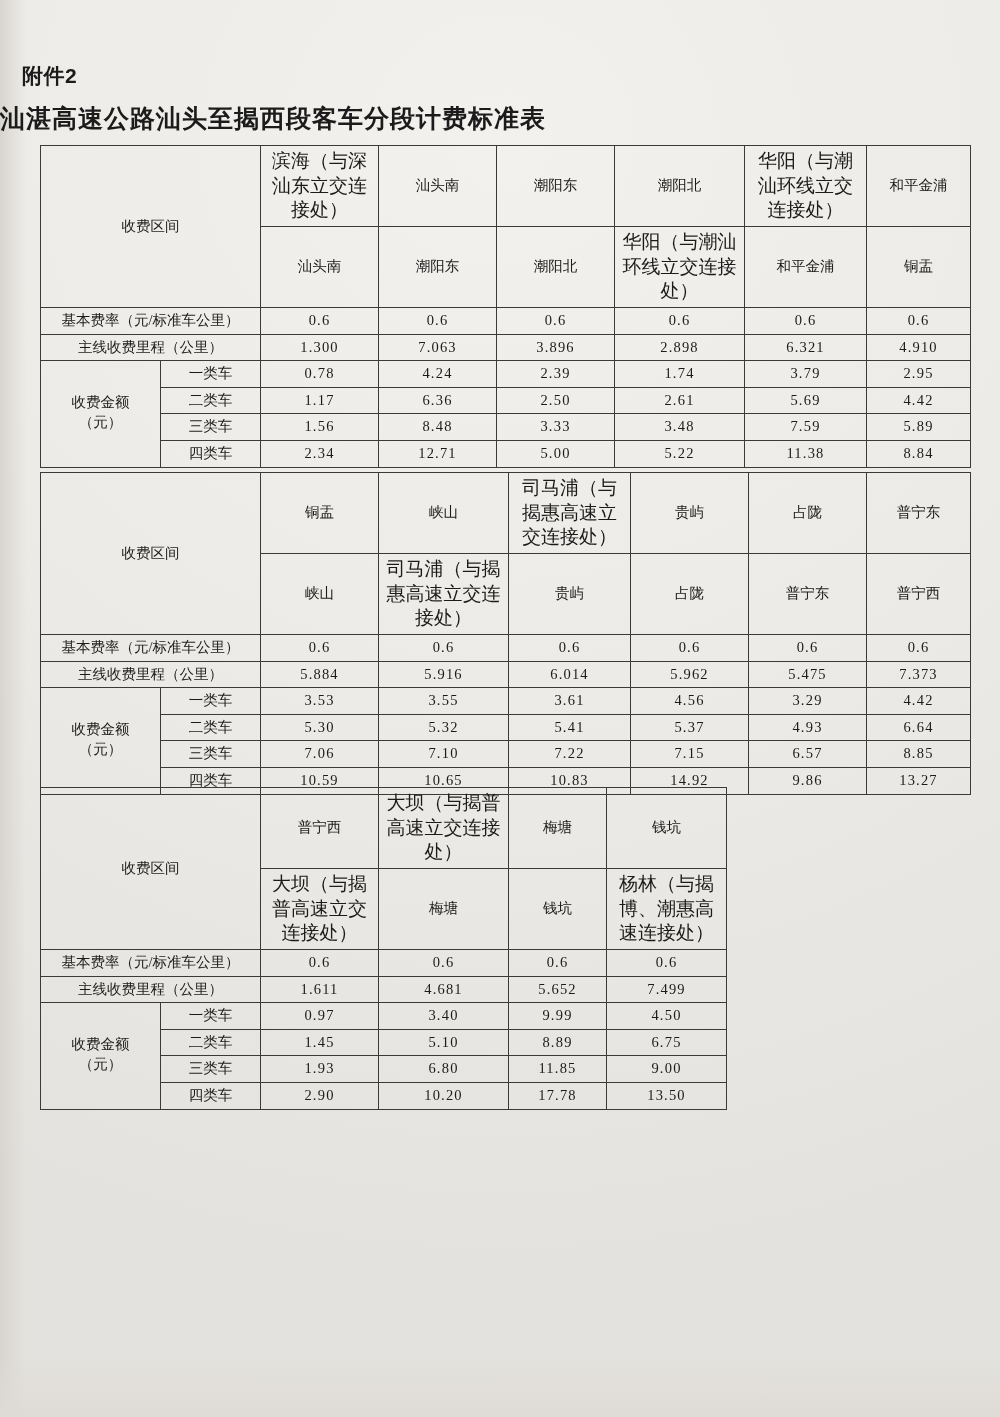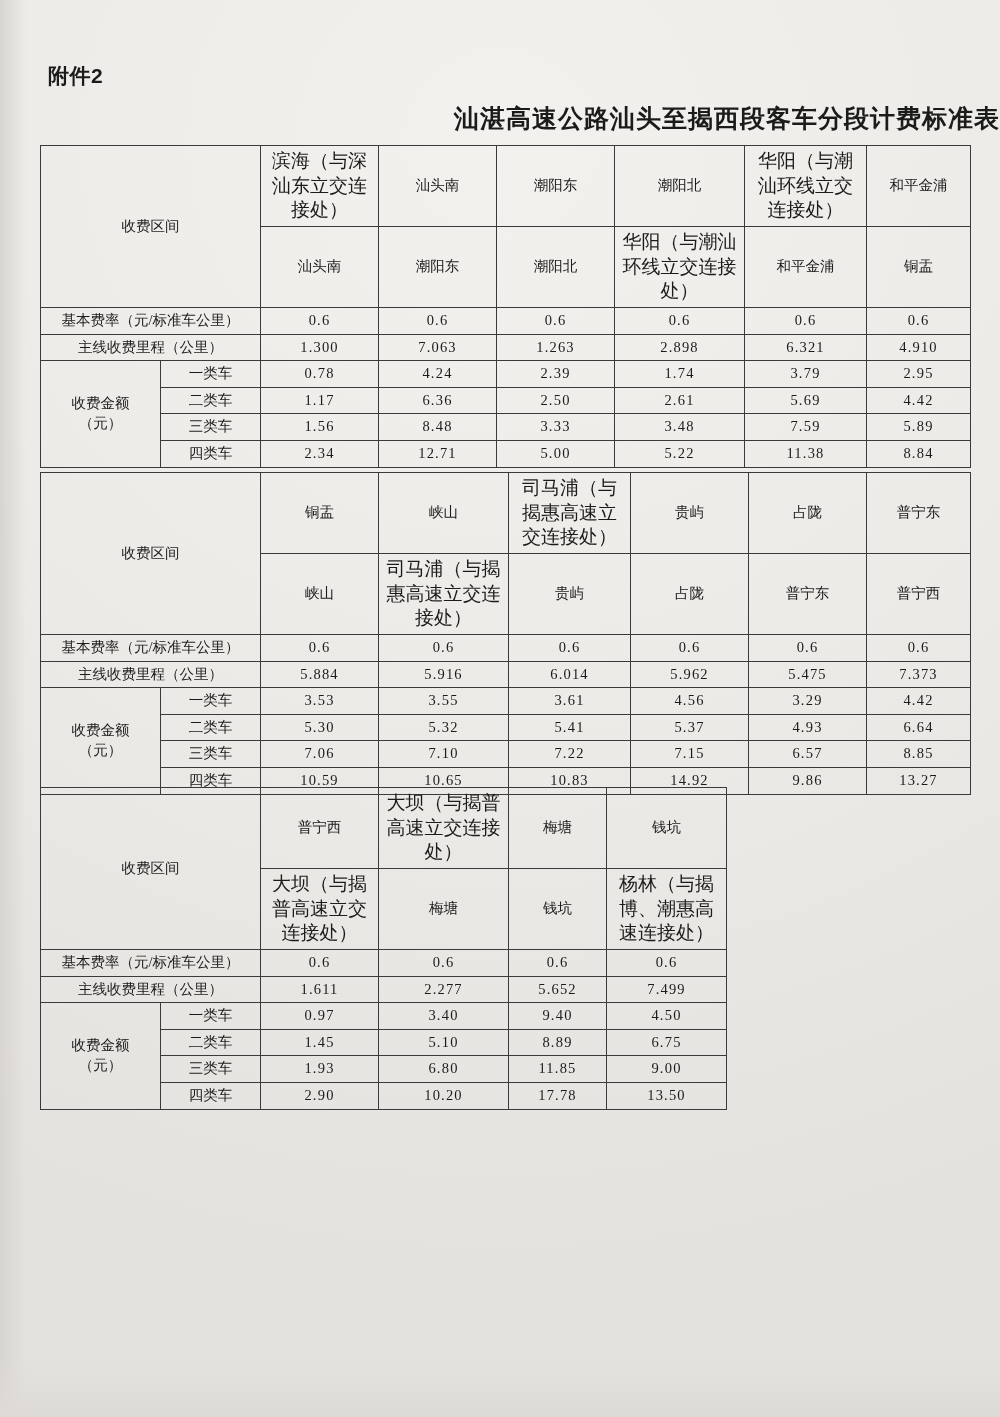--- a/index.html
+++ b/index.html
@@ -31,33 +31,33 @@
     position: absolute;
     left: 0; right: 0; bottom: 0; height: 60px;
     background: linear-gradient(0deg, #dedbd6 0%, rgba(236,234,230,0) 100%);
   }
   .content {
     position: absolute;
     inset: 0;
   }
   .attach-label {
     position: absolute;
-    left: 48px;
+    left: 22px;
     top: 62px;
     font-family: "Liberation Sans", "DejaVu Sans", sans-serif;
     font-size: 21px;
     font-weight: 700;
     letter-spacing: 0.5px;
   }
   .doc-title {
     position: absolute;
     left: 0;
     right: 0;
     top: 102px;
-    text-align: right;
+    text-align: left;
     font-size: 25px;
     font-weight: 700;
     letter-spacing: 1px;
     font-family: "Liberation Serif", "DejaVu Serif", serif;
   }
 
   table.fee {
     position: absolute;
     border-collapse: collapse;
     table-layout: fixed;
@@ -89,20 +89,21 @@
   }
   td.rowlabel {
     font-size: 14.5px;
   }
   td.vehicle {
     font-size: 14.5px;
   }
   td.amount-label {
     font-size: 15px;
     line-height: 1.5;
+    font-family: Liberation Mono, monospace;
   }
 
   
   #table1 { left: 40px; top: 145px; width: 930px; }
   #table2 { left: 40px; top: 472px; width: 930px; }
   #table3 { left: 40px; top: 787px; width: 686px; }
 
   .sp { display: block; }
 </style>
 </head>
@@ -152,21 +153,21 @@
         <td class="num">0.6</td>
         <td class="num">0.6</td>
         <td class="num">0.6</td>
         <td class="num">0.6</td>
         <td class="num">0.6</td>
       </tr>
       <tr>
         <td class="rowlabel" colspan="2">主线收费里程（公里）</td>
         <td class="num">1.300</td>
         <td class="num">7.063</td>
-        <td class="num">1.263</td>
+        <td class="num">3.896</td>
         <td class="num">2.898</td>
         <td class="num">6.321</td>
         <td class="num">4.910</td>
       </tr>
       <tr>
         <td class="amount-label" rowspan="4">
           <span class="sp">收费金额</span>
           <span class="sp">（元）</span>
         </td>
         <td class="vehicle">一类车</td>
@@ -323,33 +324,33 @@
       <tr>
         <td class="rowlabel" colspan="2">基本费率（元/标准车公里）</td>
         <td class="num">0.6</td>
         <td class="num">0.6</td>
         <td class="num">0.6</td>
         <td class="num">0.6</td>
       </tr>
       <tr>
         <td class="rowlabel" colspan="2">主线收费里程（公里）</td>
         <td class="num">1.611</td>
-        <td class="num">2.277</td>
+        <td class="num">4.681</td>
         <td class="num">5.652</td>
         <td class="num">7.499</td>
       </tr>
       <tr>
         <td class="amount-label" rowspan="4">
           <span class="sp">收费金额</span>
           <span class="sp">（元）</span>
         </td>
         <td class="vehicle">一类车</td>
         <td class="num">0.97</td>
         <td class="num">3.40</td>
-        <td class="num">9.40</td>
+        <td class="num">9.99</td>
         <td class="num">4.50</td>
       </tr>
       <tr>
         <td class="vehicle">二类车</td>
         <td class="num">1.45</td>
         <td class="num">5.10</td>
         <td class="num">8.89</td>
         <td class="num">6.75</td>
       </tr>
       <tr>

